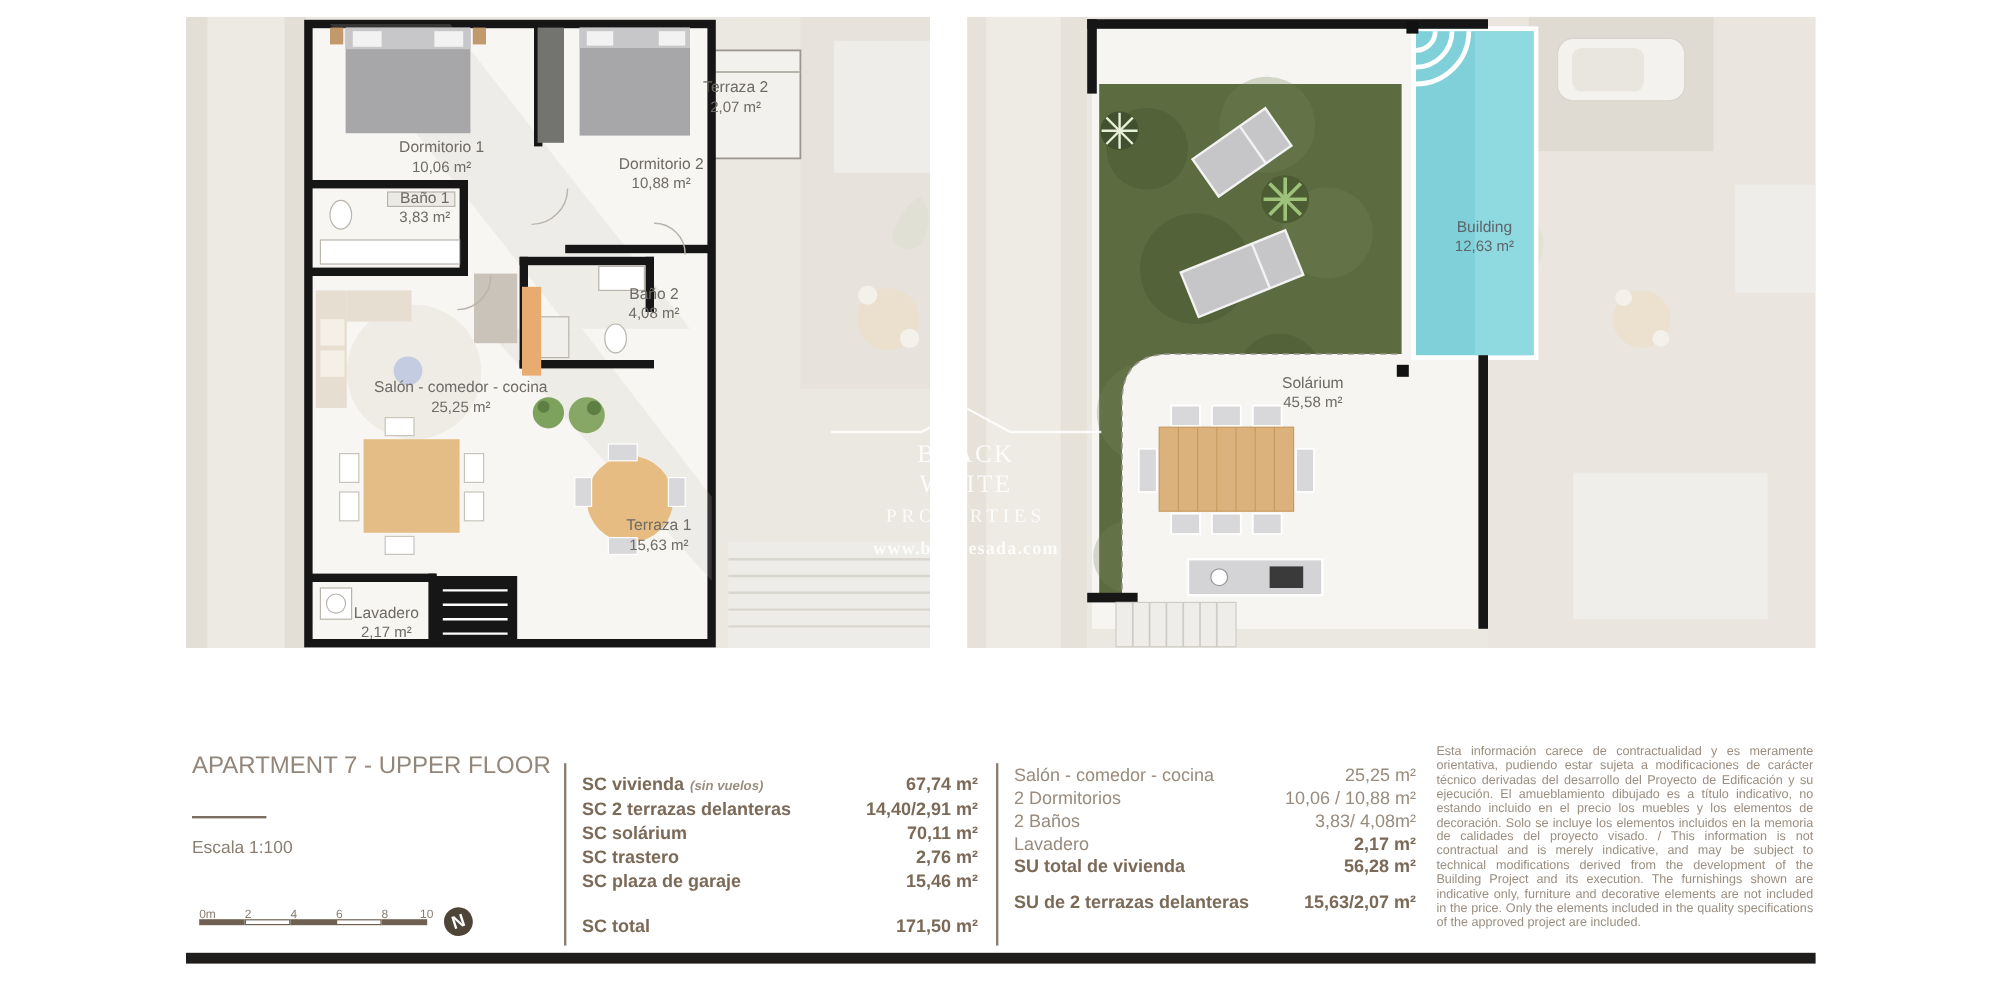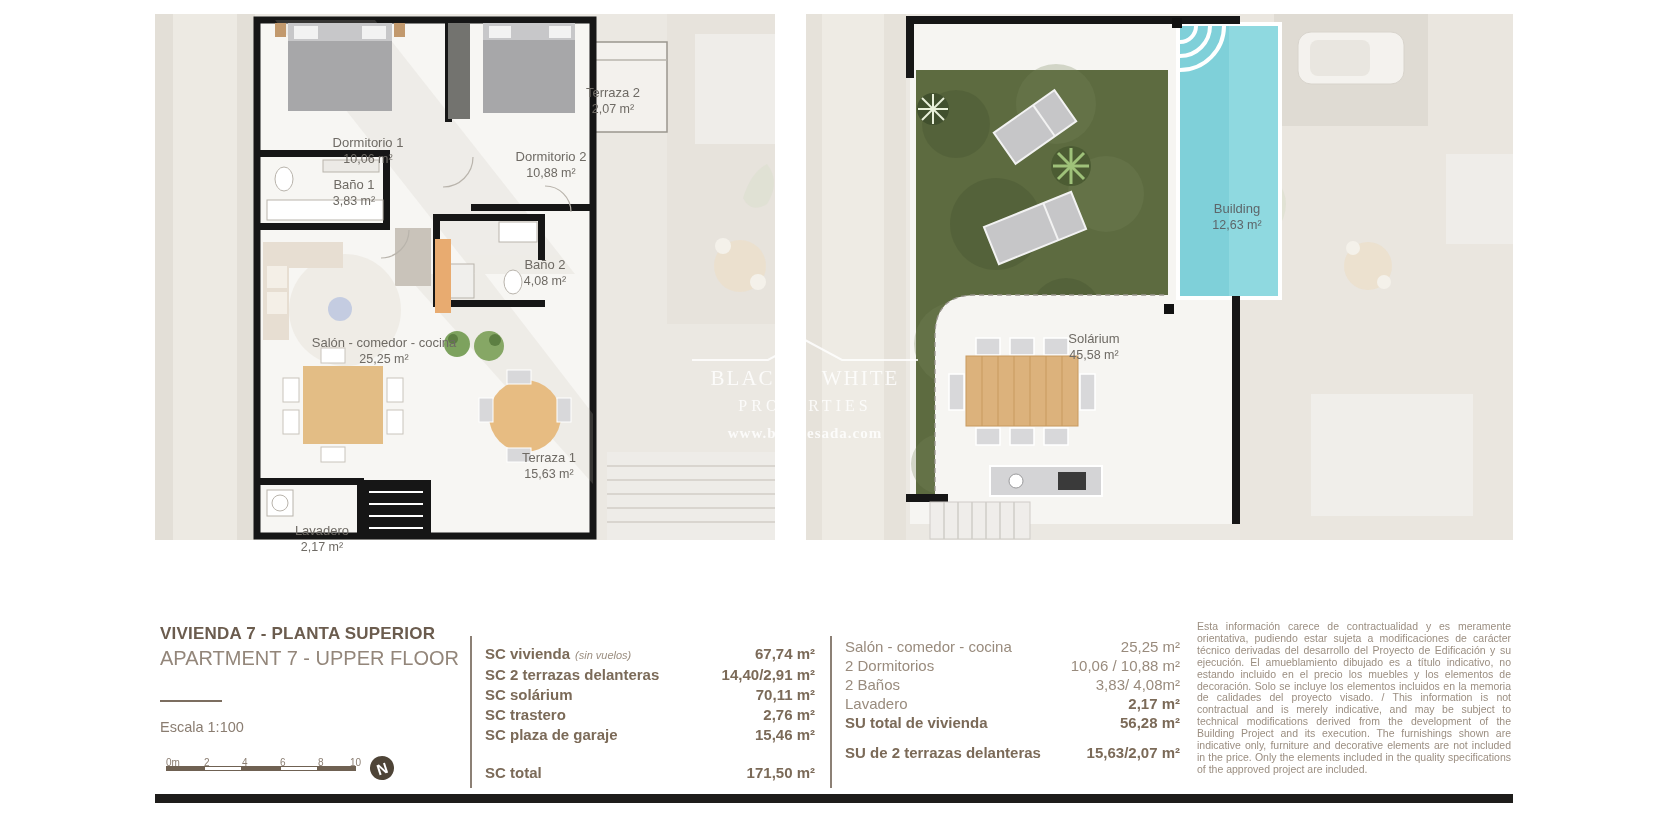--- a/index.html
+++ b/index.html
@@ -7,38 +7,38 @@
          font-family:"Liberation Sans",sans-serif;}
 
   
   .panel{position:absolute;top:14px;height:526px;}
   #panel-left{left:155px;width:620px;}
   #panel-right{left:806px;width:707px;}
   .panel svg{position:absolute;left:0;top:0;}
 
   .room-label{position:absolute;transform:translateX(-50%);text-align:center;
               color:#6e6a64;line-height:17px;white-space:nowrap;}
-  .room-label .nm{display:block;font-size:13px;margin-top:20px;}
+  .room-label .nm{display:block;font-size:13px;}
   .room-label .ar{display:block;font-size:12.5px;}
   .lbl-pool{color:#5d666a;}
 
   
   .lp-dorm1{left:213px;top:100px}   .lp-dorm2{left:396px;top:114px}
   .lp-terr2{left:458px;top:50px}    .lp-bano1{left:199px;top:142px}
   .lp-bano2{left:390px;top:222px}   .lp-salon{left:229px;top:300px}
   .lp-terr1{left:394px;top:415px}   .lp-lava{left:167px;top:488px}
   
   .rp-pisc{left:431px;top:166px}    .rp-sola{left:288px;top:296px}
 
   
   #watermark{position:absolute;left:692px;top:336px;width:226px;text-align:center;
              color:rgba(255,255,255,0.82);font-family:"Liberation Serif",serif;}
   #watermark .roof{display:block;margin:0 auto 2px auto;}
-  #watermark .brandline{display:flex;justify-content:center;gap:30px;
-             font-size:21px;letter-spacing:2px;}
+  #watermark .brandline{display:flex;justify-content:center;
+             font-size:21px;letter-spacing:2px;flex-direction:column;}
   #watermark .props{font-size:16px;letter-spacing:4px;margin-top:6px;}
   #watermark .url{font-size:15px;font-weight:bold;letter-spacing:1px;margin-top:10px;}
 
   
   .vdiv{position:absolute;top:636px;height:152px;width:1.5px;background:#8c8075;}
   #vdiv1{left:470px;} #vdiv2{left:830px;}
 
   #col-title{position:absolute;left:160px;top:624px;width:300px;color:#6b5c4e;}
   #title-es{font-size:17px;font-weight:bold;letter-spacing:.2px;}
   #title-en{font-size:20px;color:#93867a;margin-top:3px;}
@@ -56,21 +56,21 @@
   #bar div:nth-child(even){background:#ffffff;border:1px solid #6f6152;}
   #compass{position:absolute;left:210px;top:3px;width:24px;height:24px;border-radius:50%;
            background:#4e4437;color:#fff;font-size:15px;font-weight:bold;
            display:flex;align-items:center;justify-content:center;transform:rotate(-18deg);}
 
   .table-col{position:absolute;color:#7b6a58;}
   #sc-col{left:485px;top:644px;width:330px;}
   #su-col{left:845px;top:637px;width:335px;}
   .trow{display:flex;align-items:baseline;font-size:15px;font-weight:bold;line-height:20px;}
   #su-col .trow{line-height:19px;}
-  .trow .note{font-style:italic;font-weight:normal;font-size:11px;color:#9b8e80;margin-left:5px;text-align:center;}
+  .trow .note{font-style:italic;font-weight:bold;font-size:11px;color:#9b8e80;margin-left:5px;text-align:center;}
   .trow .val{margin-left:auto;}
   .trow.light, .trow.light .val{font-weight:normal;color:#998b7d;}
   .trow.light .val.boldval{font-weight:bold;color:#7b6a58;}
   .spacer18{height:18px;} .spacer11{height:11px;}
 
   #disclaimer{position:absolute;left:1197px;top:621px;width:314px;
               font-size:10.5px;line-height:11.9px;color:#9b8e81;text-align:justify;}
 
   #bottom-bar{position:absolute;left:155px;top:794px;width:1358px;height:9px;background:#1e1d1b;}
 </style>
@@ -361,21 +361,20 @@
     </svg>
     <div class="brandline">
       <span>BLACK</span>
       <span>WHITE</span>
     </div>
     <div class="props">PROPERTIES</div>
     <div class="url">www.bwquesada.com</div>
   </div>
 
   <div id="col-title">
-    <div id="title-es">VIVIENDA 7 - PLANTA SUPERIOR</div>
     <div id="title-en">APARTMENT 7 - UPPER FLOOR</div>
     <div id="title-dash"></div>
     <div id="scale-label">Escala  1:100</div>
   </div>
 
   <div id="scalebar">
     <span class="tick">0m</span>
     <span class="tick">2</span>
     <span class="tick">4</span>
     <span class="tick">6</span>

